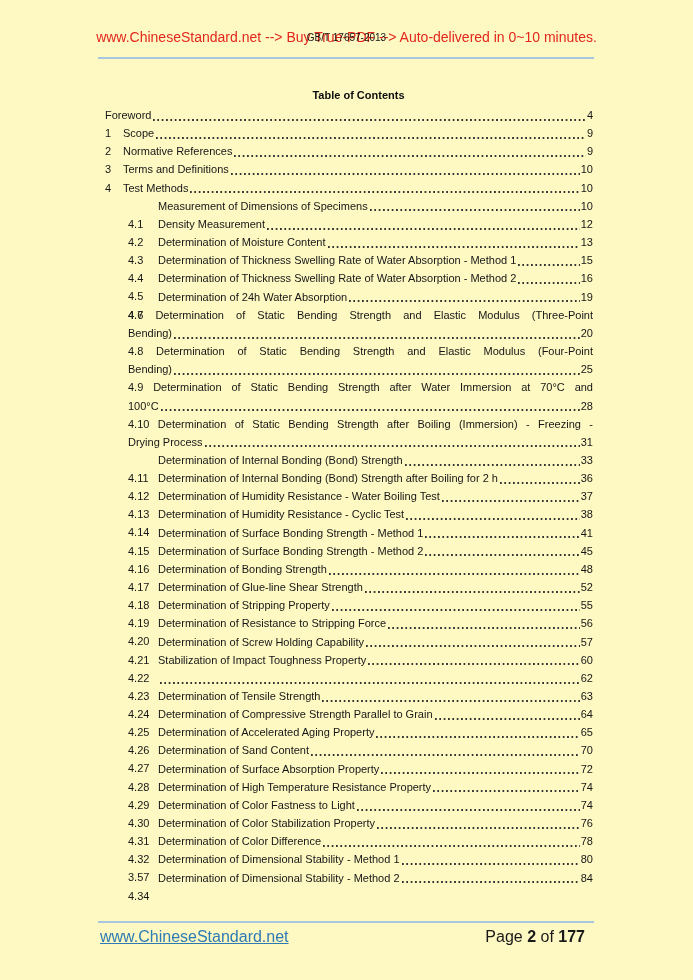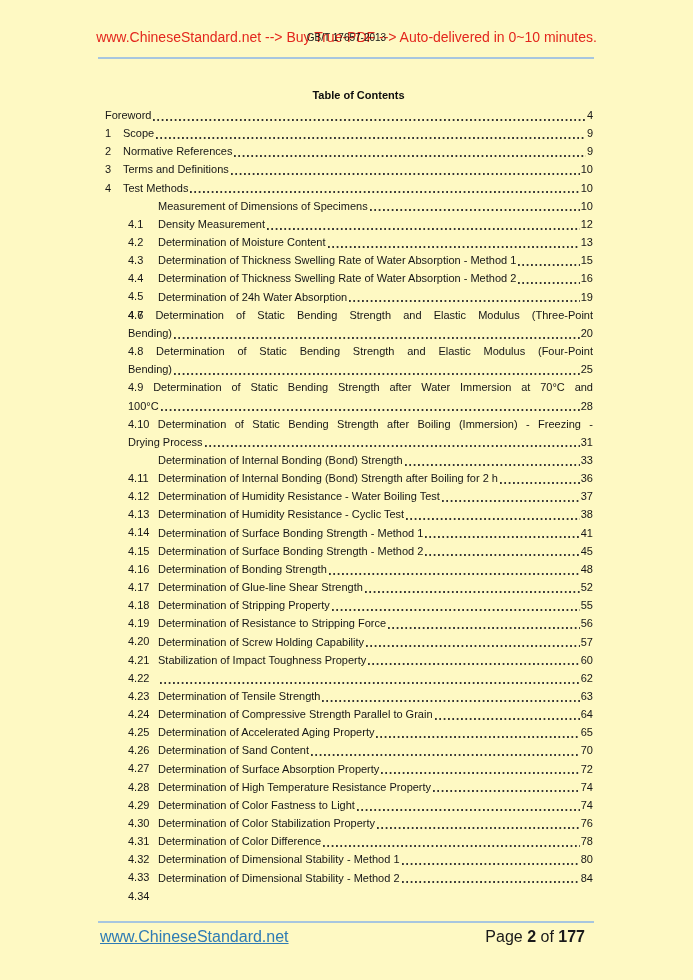--- a/index.html
+++ b/index.html
@@ -316,21 +316,21 @@
         <span class="leader"></span>
         <span class="pg">76</span>
       </div>
       <div class="toc-line lvl1">
         <span class="num">4.32</span>
         <span class="t">Determination of Color Difference</span>
         <span class="leader"></span>
         <span class="pg">78</span>
       </div>
       <div class="toc-line lvl1">
-        <span class="num">4.33</span>
+        <span class="num">3.57</span>
         <span class="t">Determination of Dimensional Stability - Method 1</span>
         <span class="leader"></span>
         <span class="pg">80</span>
       </div>
       <div class="toc-line lvl1">
         <span class="num">4.34</span>
         <span class="t">Determination of Dimensional Stability - Method 2</span>
         <span class="leader"></span>
         <span class="pg">84</span>
       </div>

